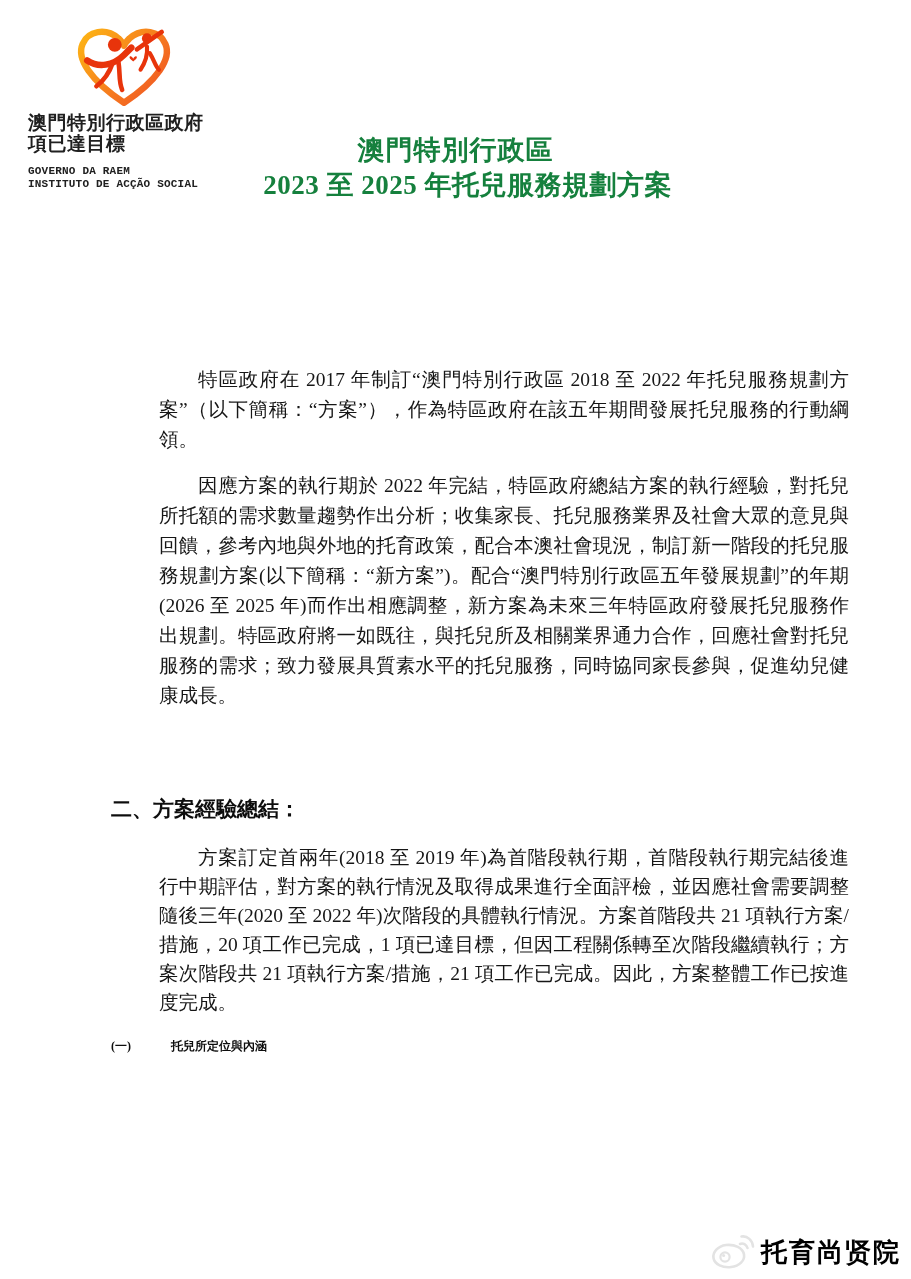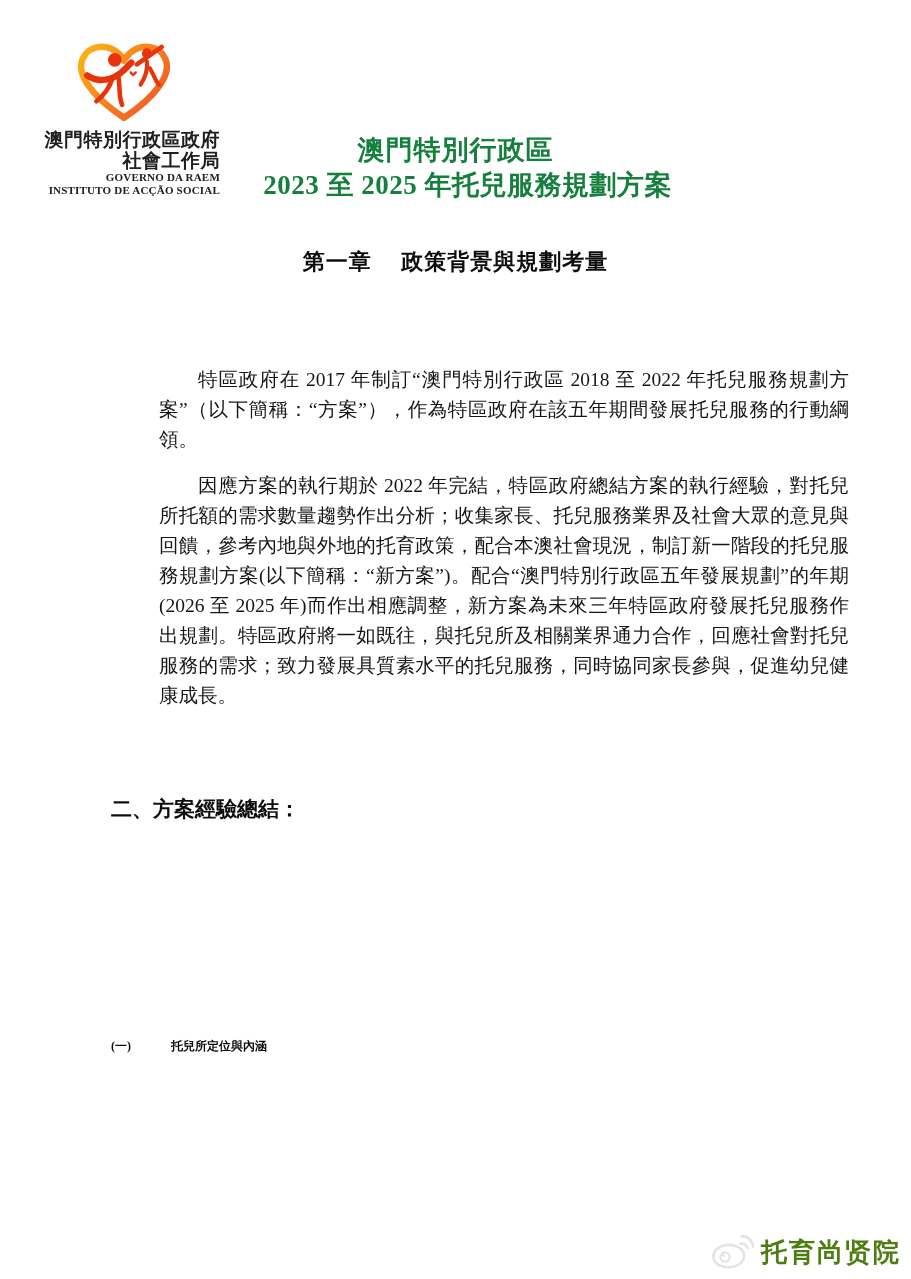--- a/index.html
+++ b/index.html
@@ -7,27 +7,27 @@
     position:relative;
     width:911px;height:1279px;
     background:#ffffff;
     overflow:hidden;
     font-family:"Liberation Serif","DejaVu Serif",serif;
     color:#161616;
   }
 
   
   .logo{
-    position:absolute;top:35px;left:28px;width:192px;
-    text-align:right;
-    font-family:Liberation Serif, serif;
+    position:absolute;top:20px;left:28px;width:192px;
+    text-align:left;
+    font-family:Liberation Mono, monospace;
   }
   .logo svg.heart{display:block;margin:0 auto 2px auto;}
   .logo-cn{font-size:19px;font-weight:bold;line-height:21px;color:#202020;letter-spacing:0.5px;}
-  .logo-pt{font-size:11px;font-weight:bold;line-height:12.5px;color:#202020;letter-spacing:0.2px;margin-top:0;}
+  .logo-pt{font-size:11px;font-weight:bold;line-height:12.5px;color:#202020;letter-spacing:0.2px;margin-top:9px;}
   .logo-pt.second{margin-top:0;}
 
   
   .doc-title{
     position:absolute;top:132px;left:0;width:100%;
     text-align:center;font-weight:bold;color:#15803d;
   }
   .doc-title .t1{font-size:27px;line-height:36px;letter-spacing:1px;}
   .doc-title .t2{font-size:27px;line-height:35px;letter-spacing:0.5px;margin-left:24px;}
 
@@ -85,44 +85,46 @@
       <path class="fig-stroke" d="M20,44 C32,52 48,50 60,38 C64,34 66,32 68,30" fill="none" stroke="#E8340B" stroke-width="7" stroke-linecap="round"></path>
       <path class="fig-stroke" d="M48,46 C44,58 38,66 30,72" fill="none" stroke="#E8340B" stroke-width="5" stroke-linecap="round"></path>
       <path class="fig-stroke" d="M54,46 C56,58 54,66 58,76" fill="none" stroke="#E8340B" stroke-width="5" stroke-linecap="round"></path>
       <circle class="fig-fill" cx="85" cy="20" r="5.5" fill="#E8340B"></circle>
       <path class="fig-stroke" d="M74,32 L101,13" fill="none" stroke="#E8340B" stroke-width="5" stroke-linecap="round"></path>
       <path class="fig-stroke" d="M85,29 C86,40 82,48 78,54" fill="none" stroke="#E8340B" stroke-width="4.5" stroke-linecap="round"></path>
       <path class="fig-stroke" d="M88,36 C93,44 94,50 98,54" fill="none" stroke="#E8340B" stroke-width="4.5" stroke-linecap="round"></path>
       <path class="fig-fill" d="M70,42 C69,39 66,38.4 66,40.6 C66,42.4 68.6,43.8 70,45.2 C71.4,43.8 74,42.4 74,40.6 C74,38.4 71,39 70,42 Z" fill="#E8340B"></path>
     </svg>
     <div class="logo-cn">澳門特別行政區政府</div>
-    <div class="logo-cn">社會工作局</div>
+    <div class="logo-cn">項已達目標</div>
     <div class="logo-pt">GOVERNO DA RAEM</div>
     <div class="logo-pt second">INSTITUTO DE ACÇÃO SOCIAL</div>
   </header>
 
   <h1 class="doc-title" style="margin:0;">
     <div class="t1">澳門特別行政區</div>
     <div class="t2">2023 至 2025 年托兒服務規劃方案</div>
   </h1>
 
-  <h2 class="chapter" style="margin:0;">第一章　 政策背景與規劃考量</h2>
 
   <div class="sec-body" id="sec1-body">
     <p>特區政府在 2017 年制訂“澳門特別行政區 2018 至 2022 年托兒服務規劃方案”（以下簡稱：“方案”），作為特區政府在該五年期間發展托兒服務的行動綱領。</p>
     <p>因應方案的執行期於 2022 年完結，特區政府總結方案的執行經驗，對托兒所托額的需求數量趨勢作出分析；收集家長、托兒服務業界及社會大眾的意見與回饋，參考內地與外地的托育政策，配合本澳社會現況，制訂新一階段的托兒服務規劃方案(以下簡稱：“新方案”)。配合“澳門特別行政區五年發展規劃”的年期(2026 至 2025 年)而作出相應調整，新方案為未來三年特區政府發展托兒服務作出規劃。特區政府將一如既往，與托兒所及相關業界通力合作，回應社會對托兒服務的需求；致力發展具質素水平的托兒服務，同時協同家長參與，促進幼兒健康成長。</p>
   </div>
 
   <h3 class="sec-h" id="sec2-h" style="margin:0;">二、方案經驗總結：</h3>
+  <div class="sec-body" id="sec2-body">
+    <p>方案訂定首兩年(2018 至 2019 年)為首階段執行期，首階段執行期完結後進行中期評估，對方案的執行情況及取得成果進行全面評檢，並因應社會需要調整隨後三年(2020 至 2022 年)次階段的具體執行情況。方案首階段共 21 項執行方案/措施，20 項工作已完成，1 項已達目標，但因工程關係轉至次階段繼續執行；方案次階段共 21 項執行方案/措施，21 項工作已完成。因此，方案整體工作已按進度完成。</p>
+  </div>
 
   <h3 class="sec-h" id="sec3-h" style="margin:0;">
     <span class="marker">(一)</span><span class="marker-title">托兒所定位與內涵</span>
   </h3>
 
-  <div class="watermark" style="color: #4d7c0f; align-items: center;">
+  <div class="watermark" style="color: #000000; align-items: center;">
     <svg width="44" height="38" viewBox="0 0 44 38" aria-hidden="true">
       <path class="wm-stroke" d="M15,12 C7,13 1.5,19 2.5,25 C3.5,31.5 12,35 20,34 C28.5,33 34,27.5 33,21.5 C32,15 23.5,11 15,12 Z" fill="none" stroke="#e3e3e3" stroke-width="2.6"></path>
       <circle class="wm-stroke" cx="14" cy="24" r="4.6" fill="none" stroke="#e3e3e3" stroke-width="2.2"></circle>
       <circle class="wm-fill" cx="12.6" cy="22.4" r="1.5" fill="#e3e3e3"></circle>
       <path class="wm-stroke" d="M29,11 C32,9.6 35.5,11.6 36.5,15" fill="none" stroke="#e3e3e3" stroke-width="2.6" stroke-linecap="round"></path>
       <path class="wm-stroke" d="M30.5,3.5 C36.5,2.5 41.5,7.5 42,13.5" fill="none" stroke="#e3e3e3" stroke-width="2.6" stroke-linecap="round"></path>
     </svg>
     <span>托育尚贤院</span>
   </div>
 

